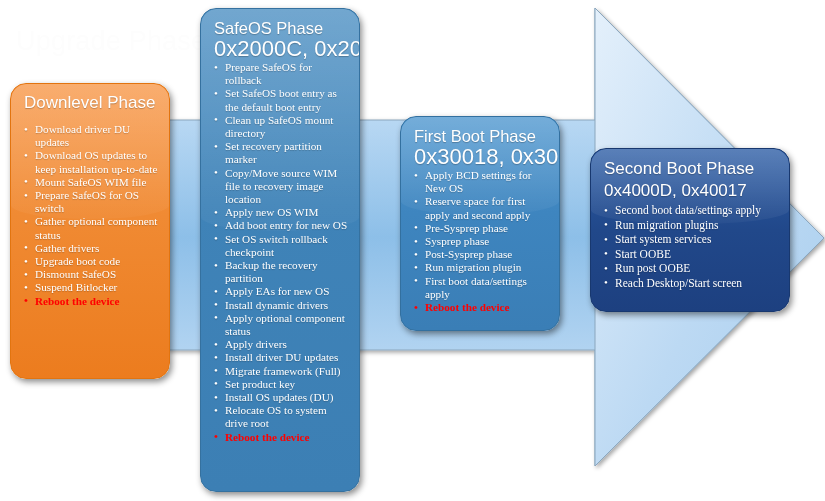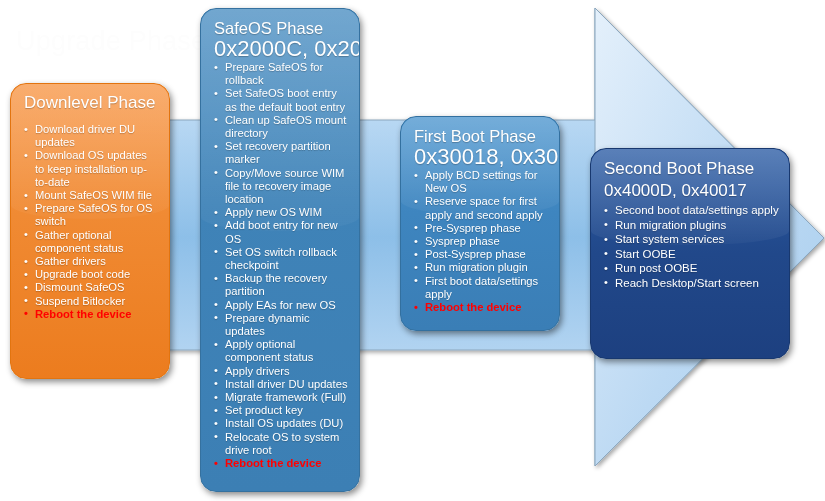--- a/index.html
+++ b/index.html
@@ -83,20 +83,21 @@
     padding: 0;
   }
   ul.steps > li {
     position: relative;
     color: #ffffff;
     font-size: 11.2px;
     line-height: 13.2px;
     padding-left: 13px;
     margin-bottom: 0px;
     text-shadow: 0 1px 1px rgba(0,0,0,0.22);
+    font-family: Liberation Serif, serif;
   }
   ul.steps > li::before {
     content: "\2022";
     position: absolute;
     left: 2px;
     top: -0.5px;
     font-size: 11px;
   }
   ul.steps > li.reboot {
     color: #ff0000;
@@ -136,21 +137,21 @@
     height: 215px;
     background: linear-gradient(to bottom, #4d96cf 0%, #3e85bf 45%, #3a7eb6 100%);
     border: 1px solid #33709f;
   }
 
   
   #box-secondboot {
     left: 590px;
     top: 148px;
     width: 200px;
-    height: 211px;
+    height: 164px;
     background: linear-gradient(to bottom, #2b5ca5 0%, #21488a 50%, #1d4080 100%);
     border: 1px solid #18386f;
   }
   #box-secondboot ul.steps > li { font-size: 11.5px; line-height: 14.6px; }
   #box-secondboot .phase-title,
   #box-secondboot .phase-codes { font-size: 17px; line-height: 21px; }
 </style>
 </head>
 <body>
 
@@ -208,21 +209,21 @@
       <li>Prepare SafeOS for rollback</li>
       <li>Set SafeOS boot entry as the default boot entry</li>
       <li>Clean up SafeOS mount directory</li>
       <li>Set recovery partition marker</li>
       <li>Copy/Move source WIM file to recovery image location</li>
       <li>Apply new OS WIM</li>
       <li>Add boot entry for new OS</li>
       <li>Set OS switch rollback checkpoint</li>
       <li>Backup the recovery partition</li>
       <li>Apply EAs for new OS</li>
-      <li>Prepare dynamic updates</li>
+      <li>Install dynamic drivers</li>
       <li>Apply optional component status</li>
       <li>Apply drivers</li>
       <li>Install driver DU updates</li>
       <li>Migrate framework (Full)</li>
       <li>Set product key</li>
       <li>Install OS updates (DU)</li>
       <li>Relocate OS to system drive root</li>
       <li class="reboot">Reboot the device</li>
     </ul>
   </div>

